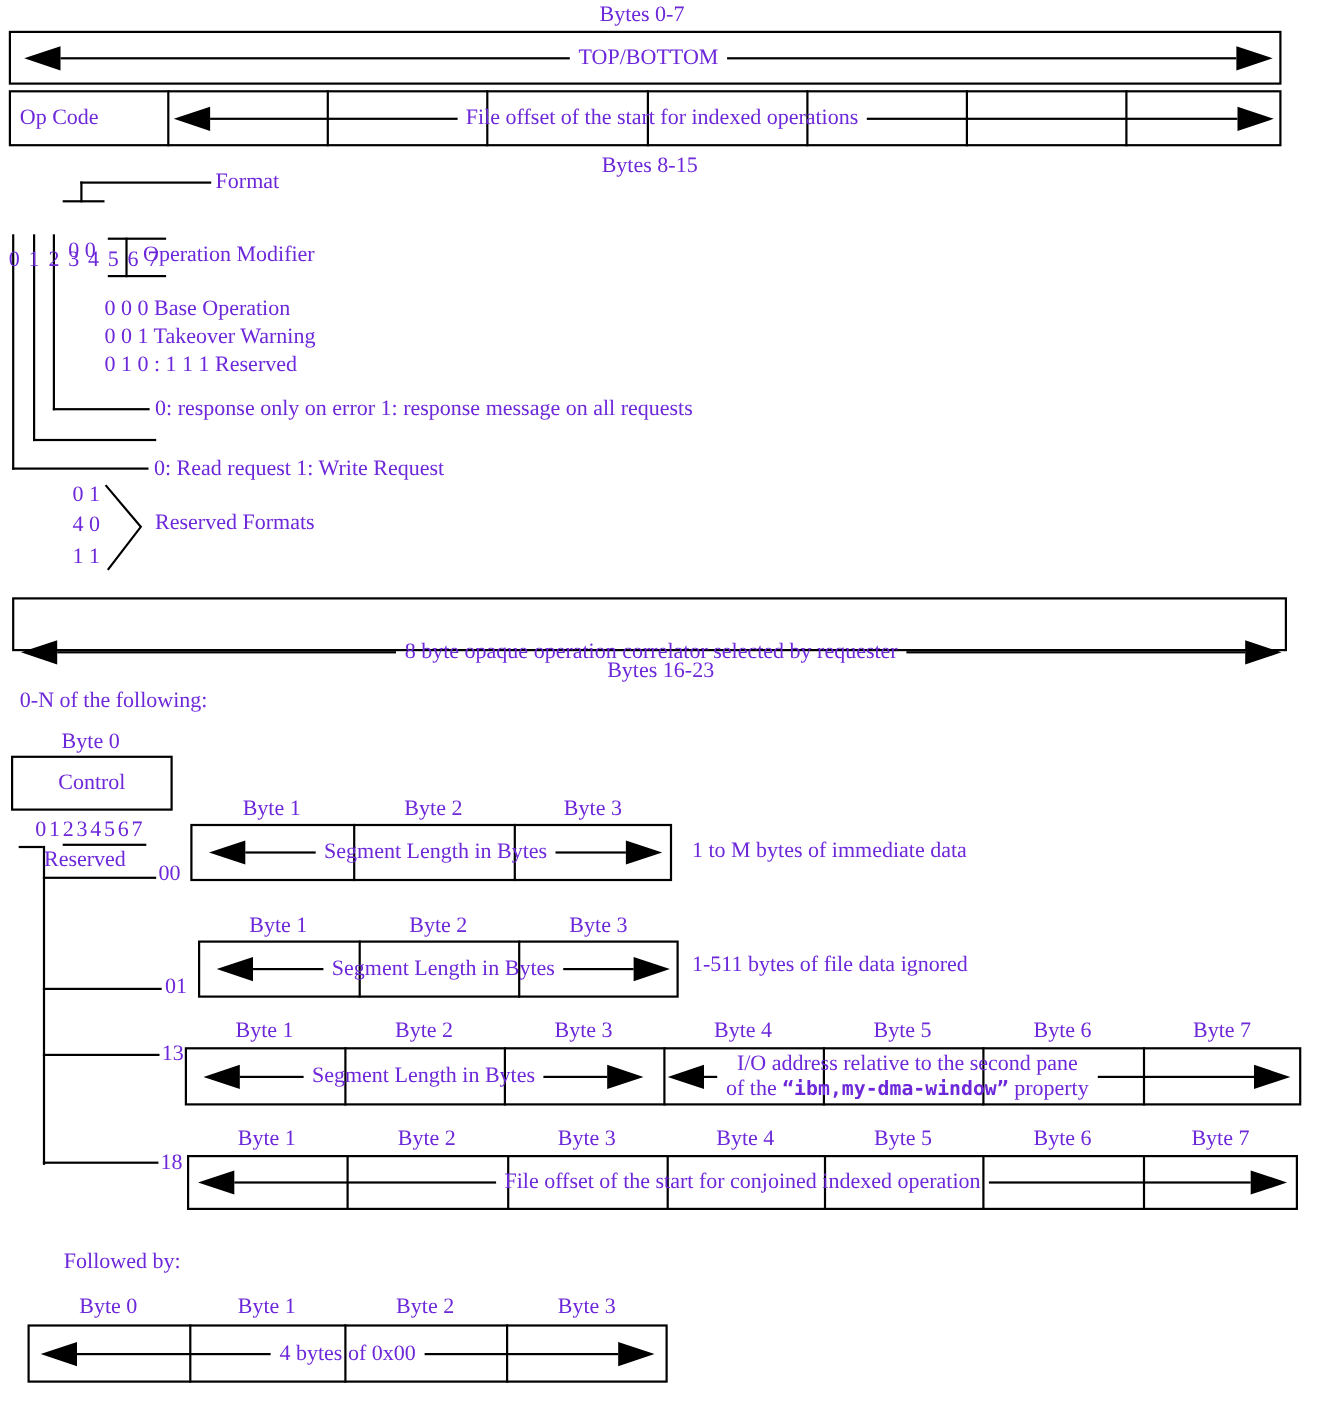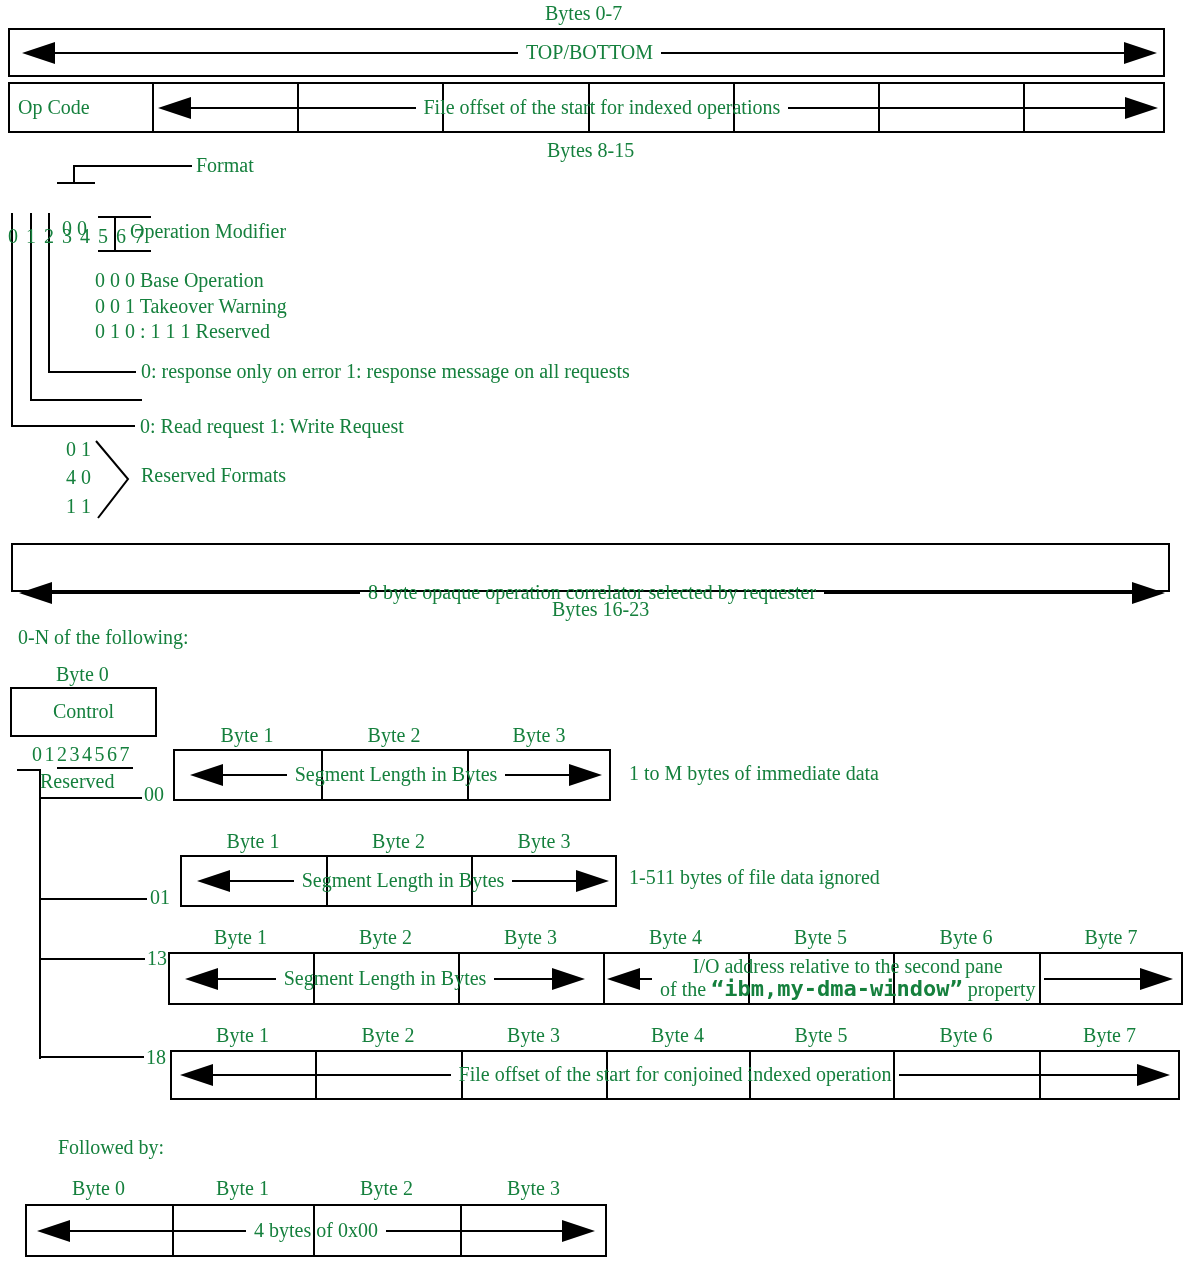--- a/index.html
+++ b/index.html
@@ -1,30 +1,30 @@
 <!DOCTYPE html>
 <html><head>
 <meta charset="utf-8">
 <style>
   html,body{margin:0;padding:0;background:#fff;}
-  #canvas{position:relative;width:1201px;height:1274px;background:#fff;color:#15803d;
+  #canvas{position:relative;width:1201px;height:1274px;background:#fff;color:#6d28d9;
           font-family:"Liberation Serif",serif;font-size:20px;overflow:hidden;}
   .t{position:absolute;white-space:nowrap;line-height:1.12;z-index:3;}
   .ctr{text-align:center;}
   .box{position:absolute;border:2px solid #000;box-sizing:border-box;z-index:0;}
   .vl{position:absolute;width:2px;background:#000;z-index:1;}
   .hl{position:absolute;height:2px;background:#000;z-index:1;}
   .ar{position:absolute;display:flex;align-items:center;z-index:2;}
   .ln{height:2px;background:#000;flex:1 1 auto;}
   .tl{width:0;height:0;border-top:11px solid transparent;border-bottom:11px solid transparent;
       border-right:33px solid #000;flex:0 0 auto;}
   .tr{width:0;height:0;border-top:11px solid transparent;border-bottom:11px solid transparent;
       border-left:33px solid #000;flex:0 0 auto;}
   .al{padding:0 8px;white-space:nowrap;text-align:center;line-height:1.08;}
-  .mono{font-family:"DejaVu Sans Mono","Liberation Mono",monospace;font-weight:bold;font-size:22px;}
+  .mono{font-family:"DejaVu Sans Mono","Liberation Mono",monospace;font-weight:bold;font-size:18px;}
   .ls1{letter-spacing:1.5px;}
   .ls2{letter-spacing:2.5px;}
   .chev{position:absolute;z-index:1;}
 </style>
 </head>
 <body>
 
 <div id="canvas">
 
   <div class="t" style="left:545px;top:2px;">Bytes 0-7</div>

